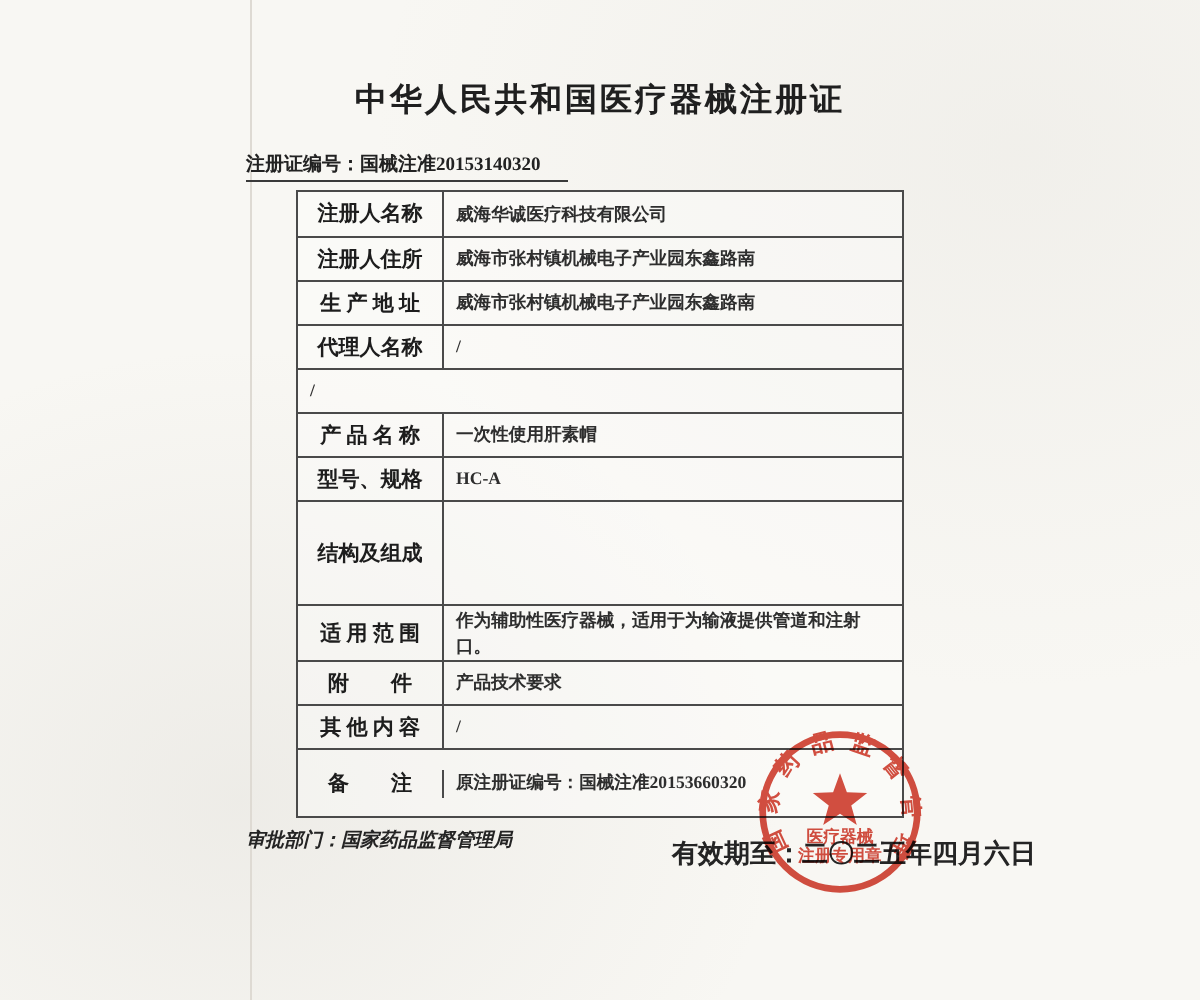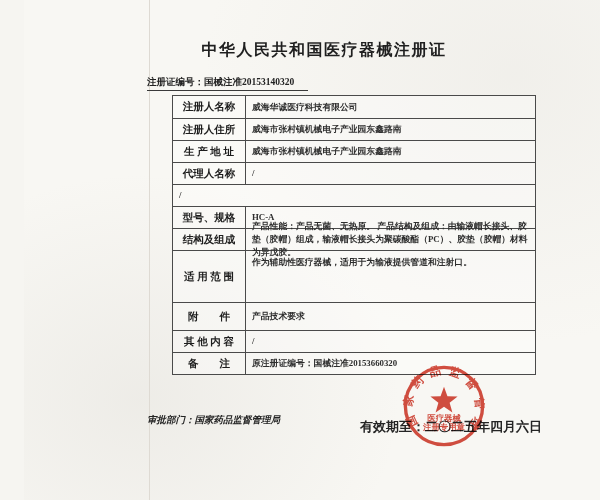--- a/index.html
+++ b/index.html
@@ -10,40 +10,39 @@
     color:#2b2b2b;
     position:relative;
     overflow:hidden;
   }
   .scan{
     position:absolute;inset:0;
     background:
       radial-gradient(ellipse at 20% 80%, rgba(190,186,178,.18), transparent 40%),
       radial-gradient(ellipse at 85% 15%, rgba(200,196,188,.15), transparent 45%),
       #f8f7f3;
-    margin-left: 24px;
   }
   .fold-line{
     position:absolute;left:125px;top:0;width:1px;height:500px;
     background:#dedad3;
   }
   .title{
     position:absolute;left:0;top:40px;width:600px;
     text-align:center;
     font-size:16px;font-weight:bold;letter-spacing:1.5px;
     color:#1f1f1f;
   }
   .regline{
     position:absolute;left:123px;top:76px;
     font-size:9.5px;font-weight:bold;color:#222;
     border-bottom:1px solid #3a3a3a;
     padding:0 14px 1px 0;
   }
   .cert-table{
-    position:absolute;left:148px;top:95px;width:364px;
+    position:absolute;left:148px;top:95px;width:304px;
     border:1px solid #4a4a4a;
     box-sizing:border-box;
     background:rgba(255,255,255,.35);
   }
   .row{display:flex;box-sizing:border-box;}
   .row + .row{border-top:1px solid #4a4a4a;}
   .row{height:22px;}
   .row:nth-child(8){height:52px;}
   .row:nth-child(9){height:28px;}
   .row:nth-child(12){height:34px;align-items:center;}
@@ -103,26 +102,29 @@
       <div class="cell value">威海市张村镇机械电子产业园东鑫路南</div>
     </div>
     <div class="row">
       <div class="cell label">代理人名称</div>
       <div class="cell value">/</div>
     </div>
     <div class="row">
       <div class="cell value">/</div>
     </div>
     <div class="row">
+      <div class="cell label">产 品 名 称</div>
+      <div class="cell value">一次性使用肝素帽</div>
+    </div>
+    <div class="row">
       <div class="cell label">型号、规格</div>
       <div class="cell value">HC-A</div>
     </div>
     <div class="row">
       <div class="cell label">结构及组成</div>
-      <div class="cell value">产品性能：产品无菌、无热原。 产品结构及组成：由输液帽长接头、胶垫（胶帽）组成，输液帽长接头为聚碳酸酯（PC）、胶垫（胶帽）材料为异戊胶。</div>
     </div>
     <div class="row">
       <div class="cell label">适 用 范 围</div>
       <div class="cell value">作为辅助性医疗器械，适用于为输液提供管道和注射口。</div>
     </div>
     <div class="row">
       <div class="cell label">附　　件</div>
       <div class="cell value">产品技术要求</div>
     </div>
     <div class="row">

